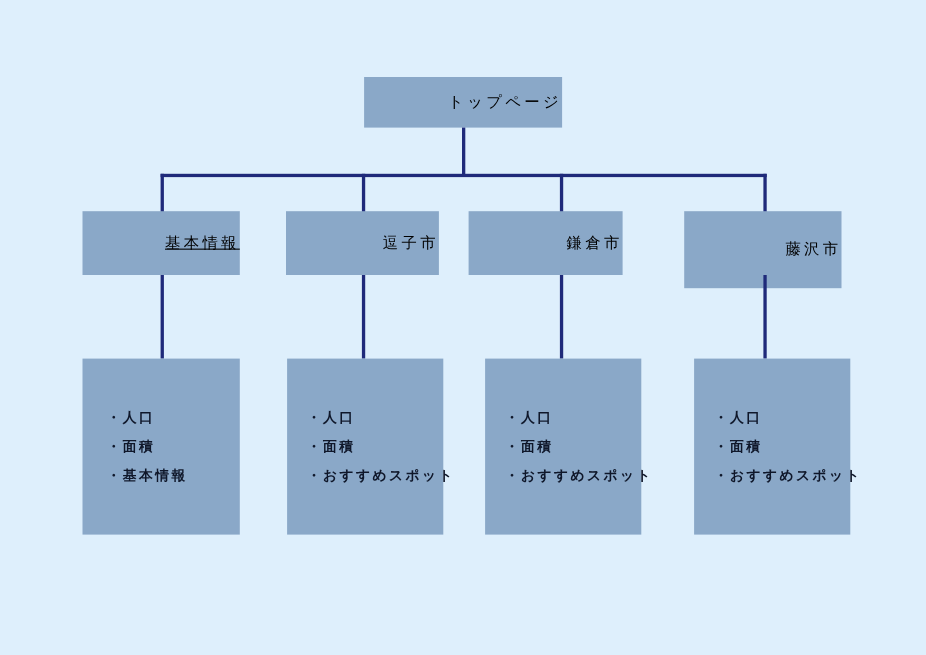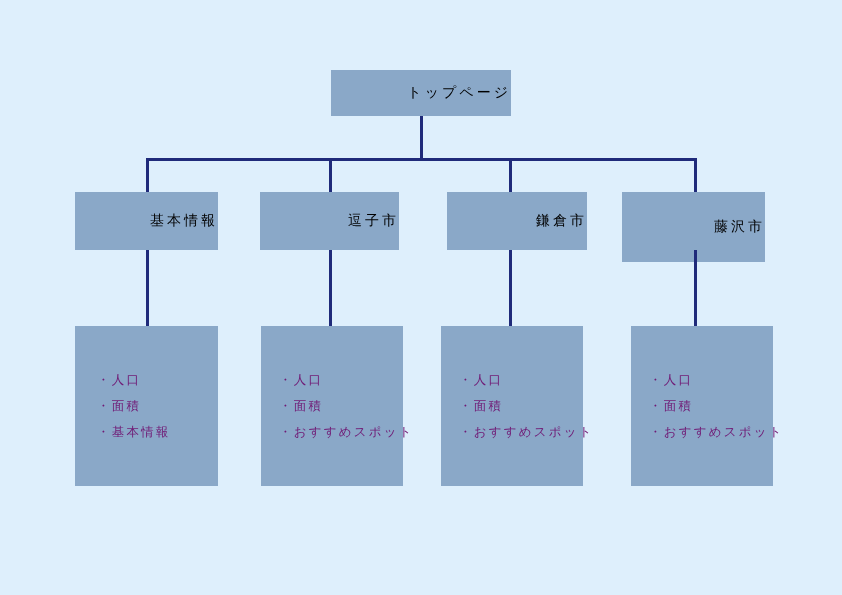--- a/index.html
+++ b/index.html
@@ -42,21 +42,22 @@
     padding-left: 22px;
   }
   .node.list-node.wide-pad {
     padding-left: 18px;
   }
   .bullet-line {
     font-size: 12.5px;
     letter-spacing: 2.2px;
     line-height: 26px;
     white-space: nowrap;
-    color: #701a75;
+    color: #0f172a;
+    font-weight: bold;
   }
 
   
   .conn {
     position: absolute;
     background: #1f2a7a;
   }
   .conn.v { width: 3px; }
   .conn.h { height: 3px; }
 </style>
@@ -70,29 +71,29 @@
   </div>
 
   <div class="conn v" style="left:420px; top:116px; width:3px; height:44px;"></div>
   <div class="conn h" style="left:146px; top:158px; width:551px; height:3px;"></div>
 
   <div class="conn v" style="left:146px; top:158px; width:3px; height:35px;"></div>
   <div class="conn v" style="left:329px; top:158px; width:3px; height:35px;"></div>
   <div class="conn v" style="left:509px; top:158px; width:3px; height:35px;"></div>
   <div class="conn v" style="left:694px; top:158px; width:3px; height:35px;"></div>
 
-  <div class="node title-node" style="left:75px; top:192px; width:143px; height:58px;">
+  <div class="node title-node" style="left:75px; top:192px; width:143px; height:58px;text-decoration:underline;">
     <span>基本情報</span>
   </div>
 
   <div class="node title-node" style="left:260px; top:192px; width:139px; height:58px;">
     <span>逗子市</span>
   </div>
 
-  <div class="node title-node" style="left:447px; top:192px; width:140px; height:58px;">
+  <div class="node title-node" style="left:426px; top:192px; width:140px; height:58px;">
     <span>鎌倉市</span>
   </div>
 
   <div class="node title-node" style="left:622px; top:192px; width:143px; height:70px;">
     <span>藤沢市</span>
   </div>
 
   <div class="conn v" style="left:146px; top:250px; width:3px; height:76px;"></div>
   <div class="conn v" style="left:329px; top:250px; width:3px; height:76px;"></div>
   <div class="conn v" style="left:509px; top:250px; width:3px; height:76px;"></div>

